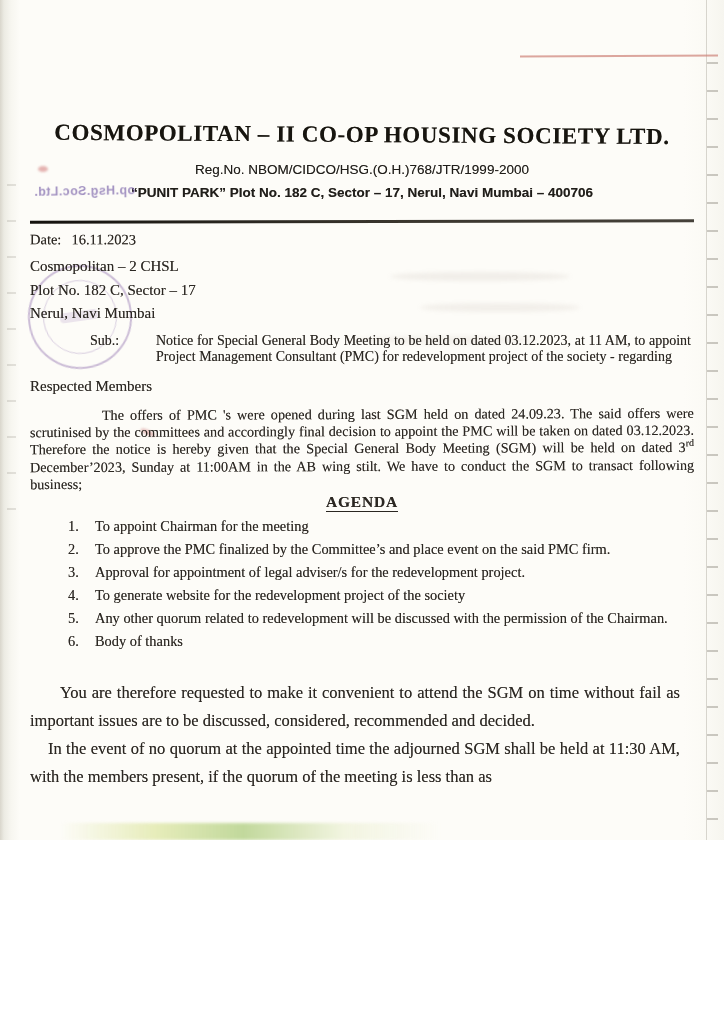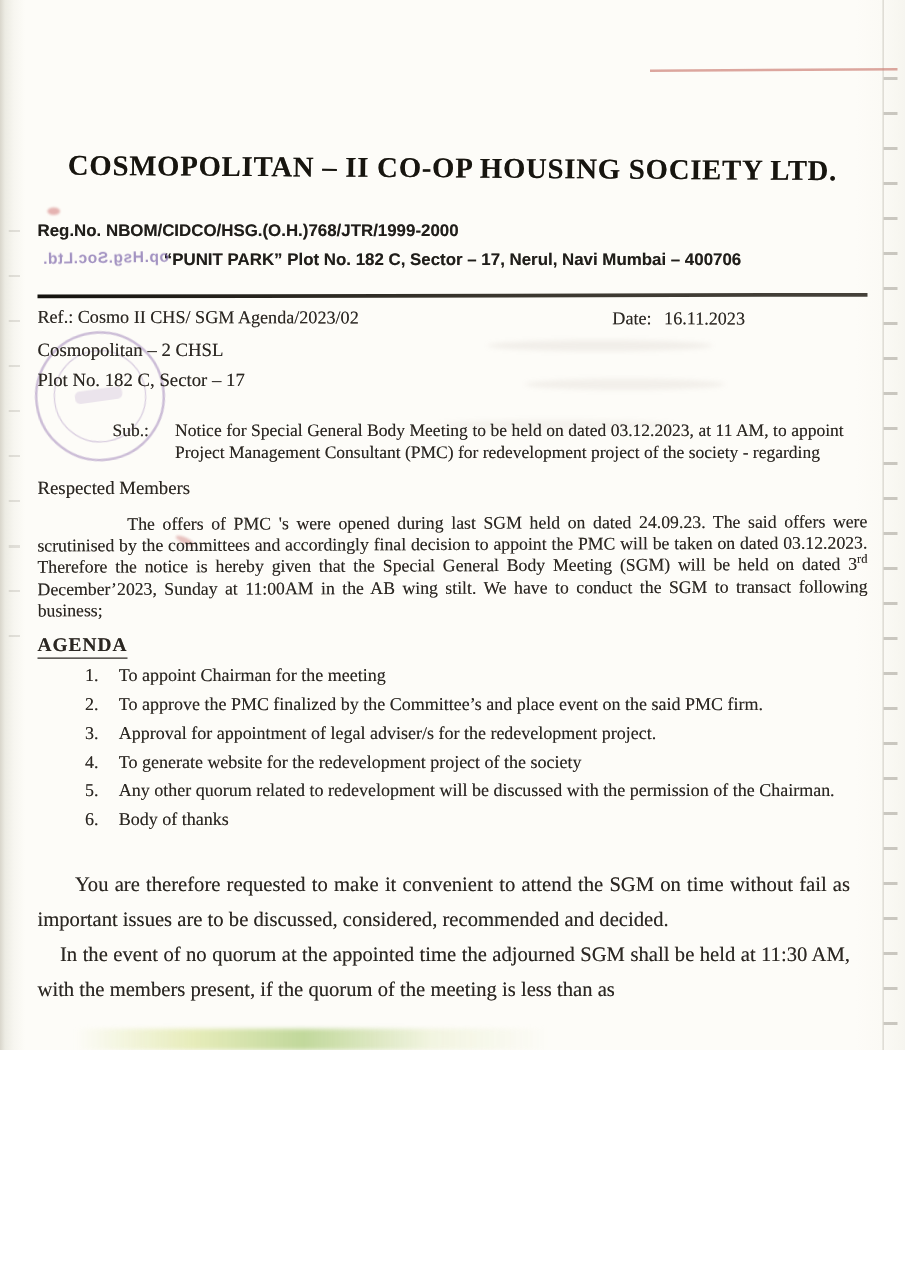--- a/index.html
+++ b/index.html
@@ -16,22 +16,22 @@
   .txt{text-shadow:0 0 .5px rgba(43,39,34,.55);}
 
   .title{
     margin:120px 0 0 0;
     text-align:center;
     font-size:23px;font-weight:bold;letter-spacing:.6px;
     color:#17150f;line-height:30px;
     transform:rotate(.4deg);
   }
   .reg-line{
-    margin-top:26px;
-    font-family:"Liberation Sans", sans-serif;font-weight:700;
+    margin-top:11px;text-align:center;
+    font-family:"Liberation Sans", sans-serif;font-weight:400;
     font-size:13.5px;line-height:17px;color:#201e1a;
   }
   .addr-row{position:relative;margin-top:6px;}
   .addr-line{
     text-align:center;
     font-family:"Liberation Sans", sans-serif;font-weight:600;
     font-size:13.5px;line-height:17px;color:#201e1a;
   }
   .bleed-stamp{
     position:absolute;left:4px;top:0;
@@ -46,31 +46,31 @@
     transform:rotate(-.12deg);
   }
   .ref-row{
     margin-top:7px;display:flex;justify-content:space-between;
     font-size:14.5px;line-height:18px;
     transform:rotate(.15deg);
   }
   .ref-row .date-cell{margin-right:98px;}
   .ref-row .date-cell .v{margin-left:10px;}
   .recipient{margin-top:6px;font-size:15px;line-height:23.5px;}
-  .subject-row{margin-top:21px;margin-left:60px;display:flex;}
+  .subject-row{margin-top:7px;margin-left:60px;display:flex;gap:16px;}
   .subject-label{width:50px;flex:none;font-size:14px;line-height:16.5px;}
   .subject-text{width:535px;font-size:14px;line-height:16.5px;text-align:justify;}
   .salutation{margin-top:11px;font-size:15px;line-height:18px;}
   .body-para{
     margin:11px 0 0 0;
     font-size:14.2px;line-height:17.2px;
     text-align:justify;text-indent:72px;
     transform:rotate(-.2deg);
   }
-  .agenda-heading{margin-top:10px;font-size:15.5px;line-height:19px;}
+  .agenda-heading{text-align:center;font-size:15.5px;line-height:19px;}
   .agenda-heading .u{font-weight:bold;letter-spacing:.8px;border-bottom:1.5px solid #2b2722;padding-bottom:1px;}
   .agenda-list{margin-top:4px;padding-left:38px;}
   .agenda-item{display:flex;font-size:14.4px;line-height:23px;}
   .agenda-item .num{width:27px;flex:none;}
   .agenda-item .itext{flex:1;text-align:justify;padding-right:4px;}
   .closing{margin-top:26px;padding-right:14px;}
   .closing p{
     margin:0;font-size:16.5px;line-height:28px;
     text-align:justify;
   }
@@ -163,27 +163,27 @@
     <div class="reg-line txt">Reg.No. NBOM/CIDCO/HSG.(O.H.)768/JTR/1999-2000</div>
 
     <div class="addr-row">
       <span class="bleed-stamp">op.Hsg.Soc.Ltd.</span>
       <div class="addr-line txt">“PUNIT PARK” Plot No. 182 C, Sector – 17, Nerul, Navi Mumbai – 400706</div>
     </div>
 
     <hr class="header-rule">
 
     <div class="ref-row txt">
-      <span>Ref.: Cosmo II CHS/ SGM Agenda/2023/02</span>
       <span class="date-cell"><span>Date:</span><span class="v">16.11.2023</span></span>
     </div>
 
     <div class="recipient txt">
       <div>Cosmopolitan – 2 CHSL</div>
       <div>Plot No. 182 C, Sector – 17</div>
+      <div>Nerul, Navi Mumbai</div>
     </div>
 
     <div class="subject-row txt">
       <span class="subject-label">Sub.:</span>
       <div class="subject-text">Notice for Special General Body Meeting to be held on dated 03.12.2023, at 11 AM, to appoint Project Management Consultant (PMC) for redevelopment project of the society  - regarding</div>
     </div>
 
     <div class="salutation txt">Respected Members</div>
 
     <p class="body-para txt"><span>The offers of PMC 's were opened during last SGM held on dated 24.09.23. The said offers were scrutinised by the committees and accordingly final decision to appoint the PMC  will be taken on dated 03.12.2023.  Therefore the notice is hereby given that the Special General Body Meeting (SGM) will be held on dated 3</span><sup>rd</sup><span> December’2023, Sunday at 11:00AM in the AB wing stilt. We have to conduct the SGM to transact following business;</span></p>

